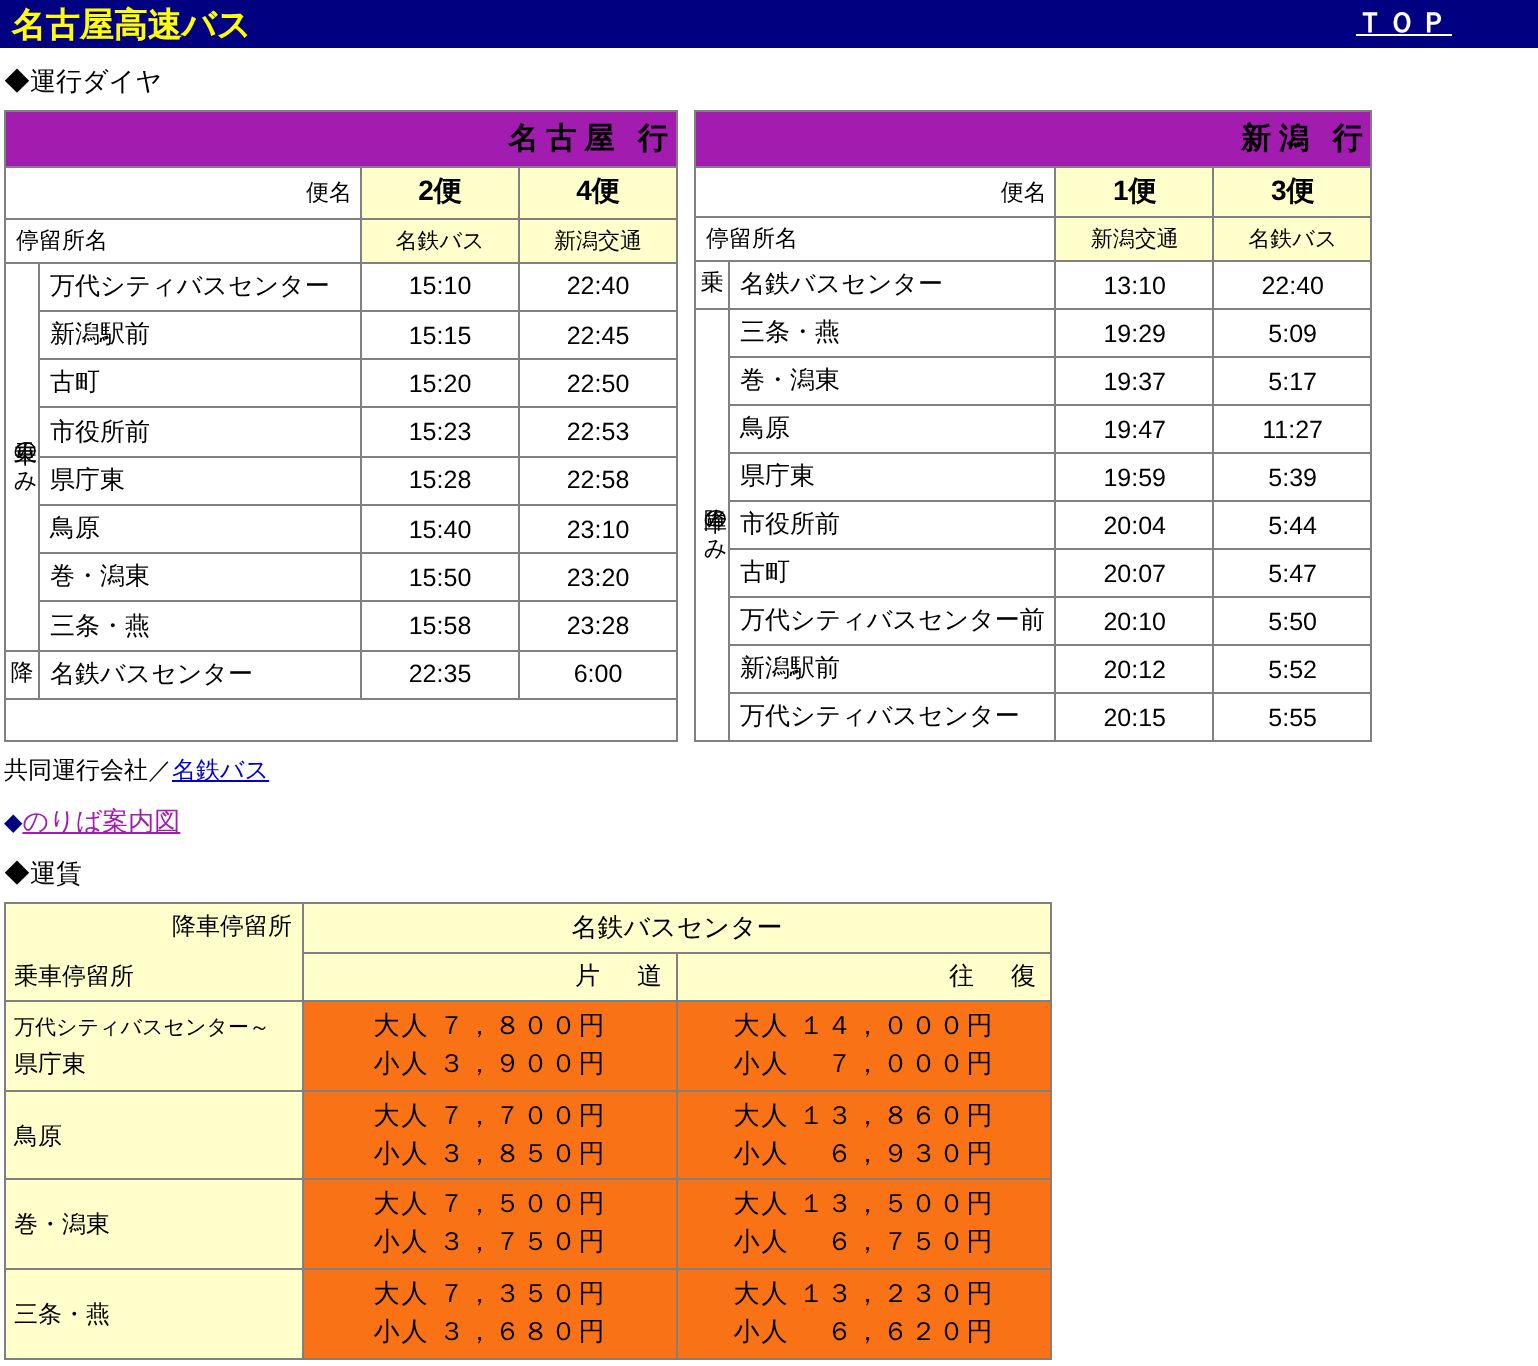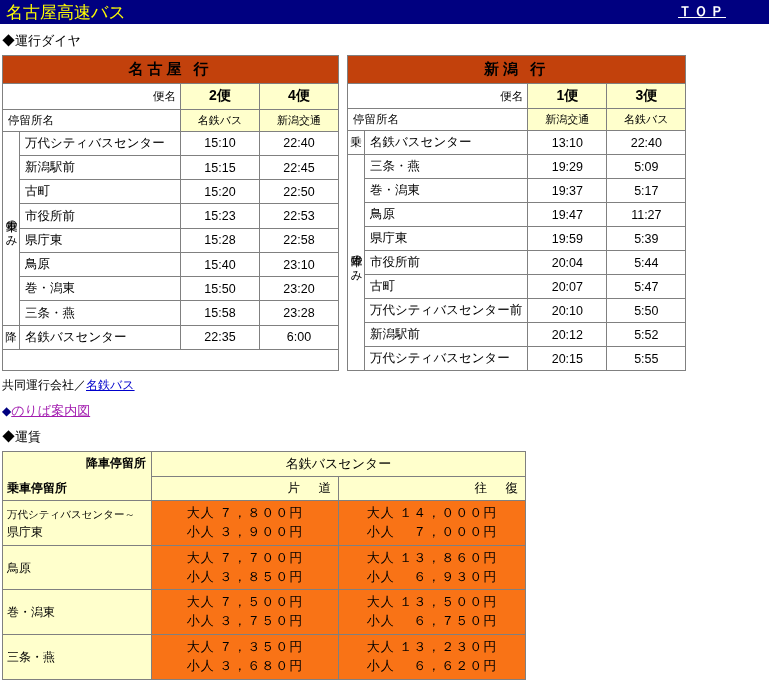--- a/index.html
+++ b/index.html
@@ -20,21 +20,21 @@
   .topbar {
     background: #000080;
     color: #ffffff;
     height: 24px;
     display: flex;
     align-items: center;
     position: relative;
   }
   .topbar .site-title {
     font-size: 17px;
-    font-weight: normal;
+    font-weight: bold;
     color: #ffff00;
     padding-left: 6px;
     letter-spacing: 0px;
     white-space: nowrap;
   }
   .topbar .link-center {
     position: absolute;
     left: 443px;
     top: 3px;
     font-size: 13px;
@@ -76,26 +76,27 @@
     background: #ffffff;
   }
   table.tt td, table.tt th {
     border: 1px solid #808080;
     padding: 3px 5px;
     font-weight: normal;
     white-space: nowrap;
     vertical-align: middle;
   }
   .tt .title-cell {
-    background: #c2410c;
-    text-align: center;
+    background: #a21caf;
+    text-align: right;
     font-size: 15px;
     font-weight: bold;
     letter-spacing: 4px;
     padding: 4px 0;
+    font-family: Liberation Serif, serif;
   }
   .tt .bin-label {
     text-align: right;
     background: #ffffff;
     font-size: 11.5px;
     padding-right: 4px;
     padding-left: 28px;
   }
   .tt .bin-no {
     background: #ffffcc;
@@ -159,21 +160,20 @@
     border: 1px solid #808080;
     padding: 3px 4px;
     vertical-align: middle;
   }
   .fare .corner {
     background: #ffffcc;
     width: 148px;
     height: 44px;
     position: relative;
     padding: 0;
-    font-weight: bold;
   }
   .fare .corner .r1 { position:absolute; right:5px; top:3px; font-size:12px;}
   .fare .corner .r2 { position:absolute; left:4px; bottom:3px; font-size:12px;}
   .fare .dest {
     background: #ffffcc;
     text-align: center;
     font-size: 13px;
   }
   .fare .way {
     background: #ffffcc;

